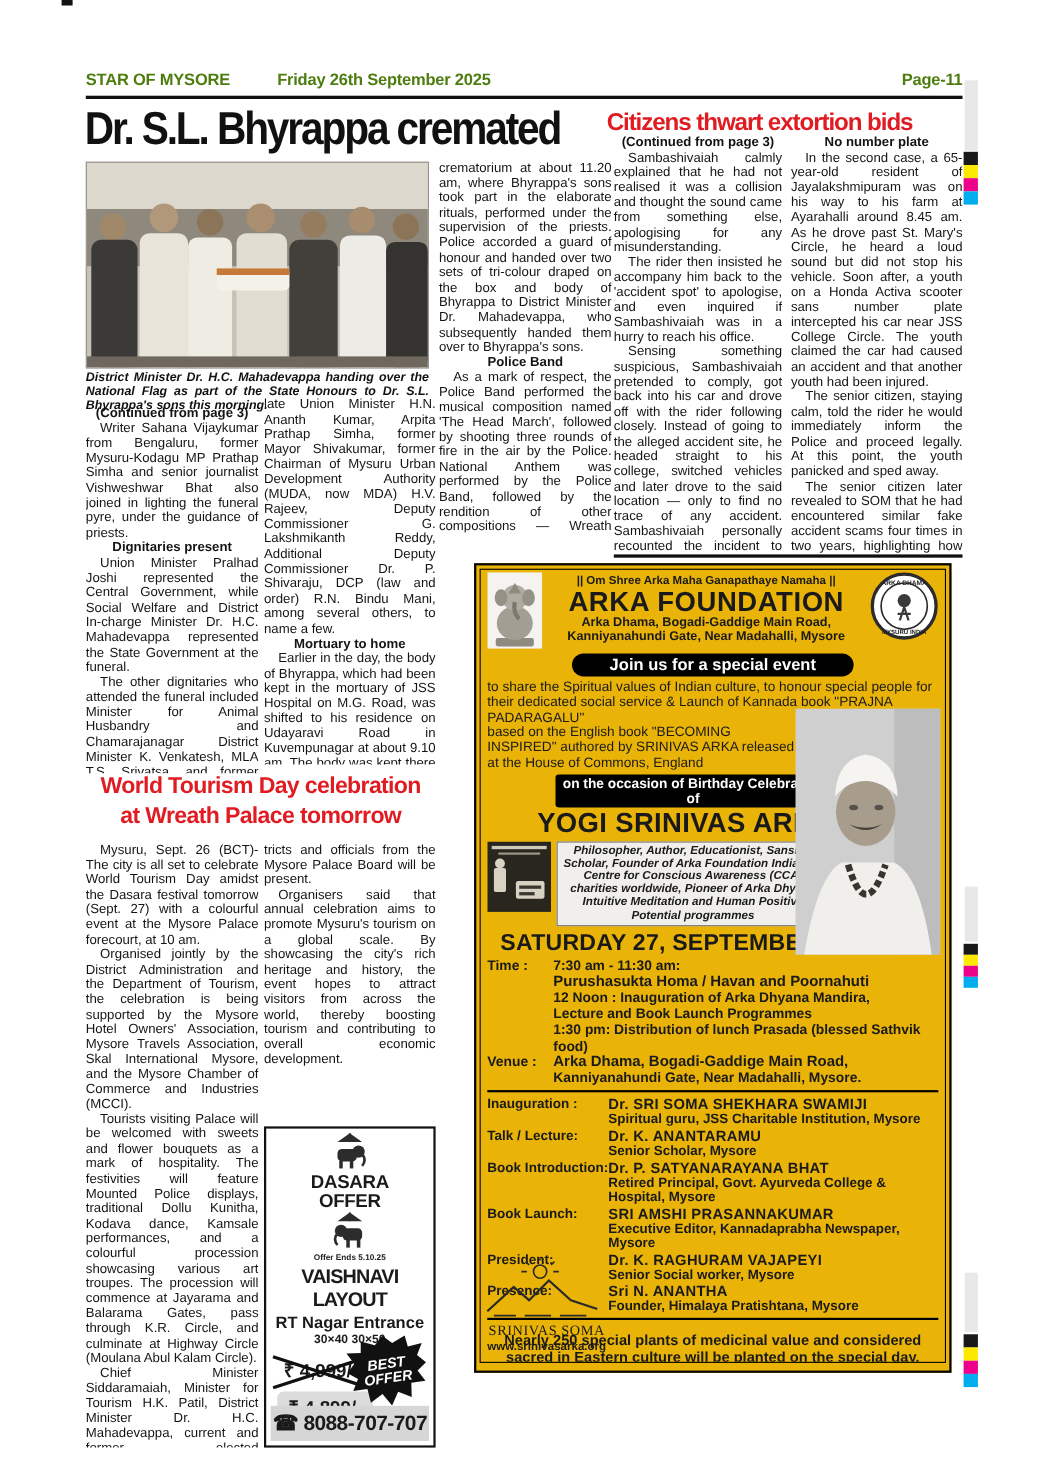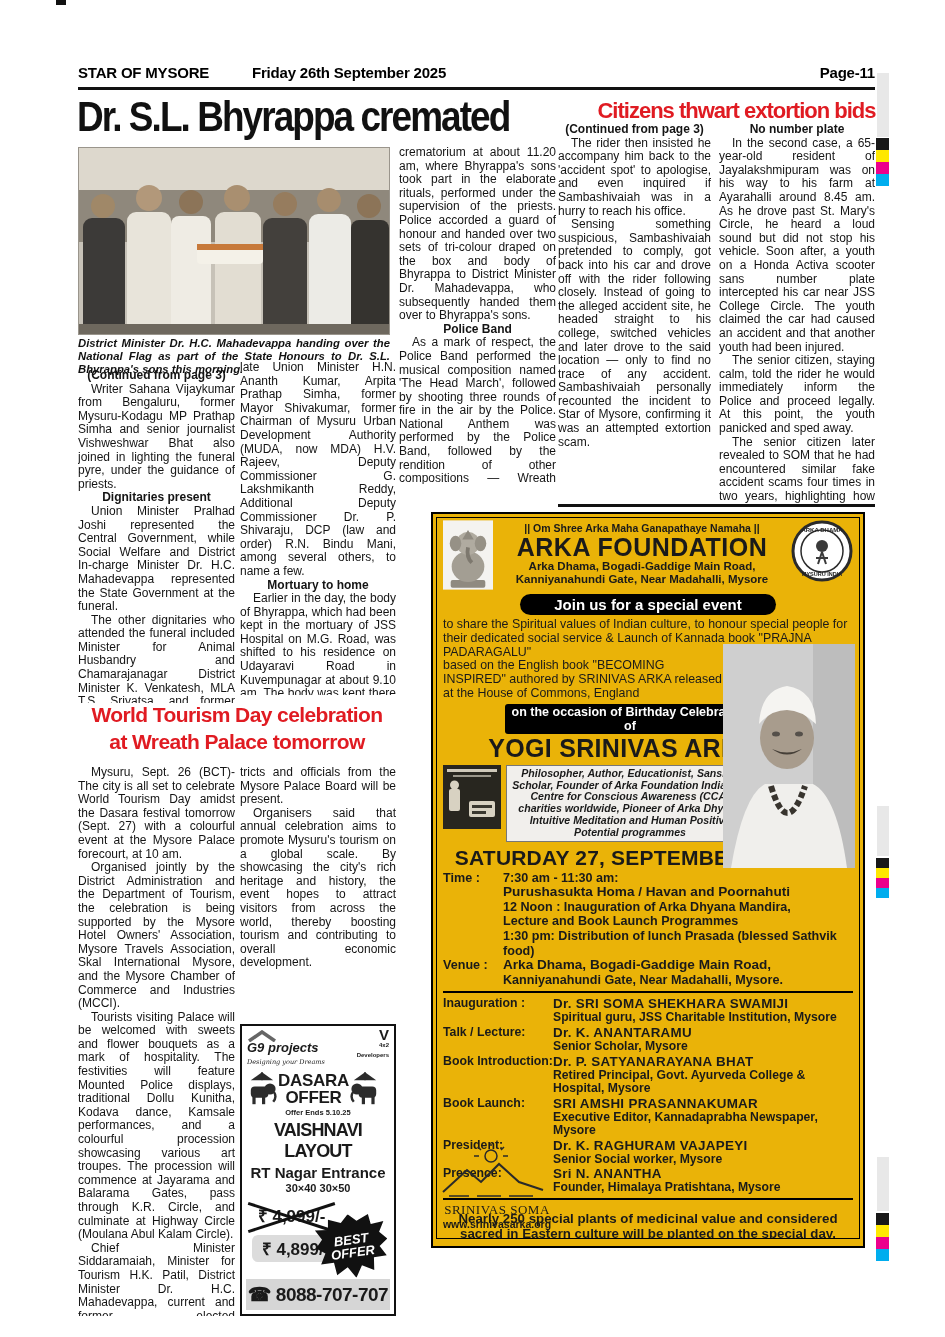--- a/index.html
+++ b/index.html
@@ -1,21 +1,21 @@
 <!DOCTYPE html>
 <html lang="en"><head>
 <meta charset="utf-8">
 <style>
   html,body{margin:0;padding:0;background:#ffffff;}
   .page{position:relative;width:945px;height:1337px;background:#fff;color:#1a1a1a;
         font-family:"Liberation Sans",sans-serif;overflow:hidden;}
   .abs{position:absolute;}
 
   
-  .mast{font-weight:bold;font-size:15px;letter-spacing:-0.2px;color:#000000;}
+  .mast{font-weight:bold;font-size:15px;letter-spacing:-0.2px;color:#4d7c0f;}
   .rule{background:#111;}
 
   
   .h-main{font-weight:bold;font-size:42px;letter-spacing:-2.2px;color:#111;
           white-space:nowrap;transform:scaleX(.88);transform-origin:left top;}
   .h-red{font-weight:bold;color:#e01b22;text-align:center;}
   .h-ext{font-size:22px;letter-spacing:-1px;}
   .h-tour{font-size:21px;letter-spacing:-0.6px;line-height:27px;}
 
   
@@ -109,21 +109,21 @@
 
   <div class="abs" style="left:56px;top:0;width:10px;height:5px;background:#111;"></div>
 
   <div class="abs mast" style="left:78px;top:64px;">STAR OF MYSORE</div>
   <div class="abs mast" style="left:252px;top:64px;">Friday 26th September 2025</div>
   <div class="abs mast" style="left:775px;top:64px;width:100px;text-align:right;">Page-11</div>
   <div class="abs rule" style="left:78px;top:87px;width:797px;height:3px;"></div>
 
   <div class="abs h-main" style="left:77px;top:93px;">Dr. S.L. Bhyrappa cremated</div>
 
-  <div class="abs h-red h-ext" style="left:578px;top:98px;width:317px;">Citizens thwart extortion bids</div>
+  <div class="abs h-red h-ext" style="left:532px;top:98px;width:317px;">Citizens thwart extortion bids</div>
 
   <div class="abs photo-box" style="left:78px;top:147px;width:310px;height:186px;">
     <svg viewBox="0 0 310 186" width="310" height="186" preserveAspectRatio="none">
       <rect width="310" height="186" fill="#c7c2b8"></rect>
       <rect width="310" height="42" fill="#ddd8cd"></rect>
       <rect y="42" width="310" height="52" fill="#8f887c"></rect>
       <circle cx="24" cy="58" r="12" fill="#a08868"></circle>
       <rect x="4" y="70" width="42" height="116" rx="9" fill="#3c3a38"></rect>
       <circle cx="70" cy="50" r="13" fill="#b2987a"></circle>
       <rect x="48" y="64" width="44" height="122" rx="9" fill="#e8e4da"></rect>
@@ -158,20 +158,21 @@
 
   </div>
   <div class="abs col" style="left:399px;top:146px;width:157px;height:338px;">
     <p class="ni">crematorium at about 11.20 am, where Bhyrappa's sons took part in the elaborate rituals, performed under the supervision of the priests. Police accorded a guard of honour and handed over two sets of tri-colour draped on the box and body of Bhyrappa to District Minister Dr. Mahadevappa, who subsequently handed them over to Bhyrappa's sons.</p>
     <p class="bold-c">Police Band</p>
     <p>As a mark of respect, the Police Band performed the musical composition named 'The Head March', followed by shooting three rounds of fire in the air by the Police. National Anthem was performed by the Police Band, followed by the rendition of other compositions — Wreath March, Last Post and Reveille, as part of the State honours accorded to Bhyrappa.</p>
   </div>
 
   <div class="abs col" style="left:558px;top:123px;width:153px;height:380px;">
     <p class="bold-c">(Continued from page 3)</p>
+    <p>Sambashivaiah calmly explained that he had not realised it was a collision and thought the sound came from something else, apologising for any misunderstanding.</p>
     <p>The rider then insisted he accompany him back to the 'accident spot' to apologise, and even inquired if Sambashivaiah was in a hurry to reach his office.</p>
     <p>Sensing something suspicious, Sambashivaiah pretended to comply, got back into his car and drove off with the rider following closely. Instead of going to the alleged accident site, he headed straight to his college, switched vehicles and later drove to the said location — only to find no trace of any accident. Sambashivaiah personally recounted the incident to Star of Mysore, confirming it was an attempted extortion scam.</p>
   </div>
   <div class="abs col" style="left:719px;top:123px;width:156px;height:380px;">
     <p class="bold-c">No number plate</p>
     <p>In the second case, a 65-year-old resident of Jayalakshmipuram was on his way to his farm at Ayarahalli around 8.45 am. As he drove past St. Mary's Circle, he heard a loud sound but did not stop his vehicle. Soon after, a youth on a Honda Activa scooter sans number plate intercepted his car near JSS College Circle. The youth claimed the car had caused an accident and that another youth had been injured.</p>
     <p>The senior citizen, staying calm, told the rider he would immediately inform the Police and proceed legally. At this point, the youth panicked and sped away.</p>
     <p>The senior citizen later revealed to SOM that he had encountered similar fake accident scams four times in two years, highlighting how persistent these extortion rackets have become.</p>
   </div>
   <div class="abs rule" style="left:558px;top:504px;width:317px;height:3px;"></div>
@@ -185,35 +186,21 @@
     <p>Organised jointly by the District Administration and the Department of Tourism, the celebration is being supported by the Mysore Hotel Owners' Association, Mysore Travels Association, Skal International Mysore, and the Mysore Chamber of Commerce and Industries (MCCI).</p>
     <p>Tourists visiting Palace will be welcomed with sweets and flower bouquets as a mark of hospitality. The festivities will feature Mounted Police displays, traditional Dollu Kunitha, Kodava dance, Kamsale performances, and a colourful procession showcasing various art troupes. The procession will commence at Jayarama and Balarama Gates, pass through K.R. Circle, and culminate at Highway Circle (Moulana Abul Kalam Circle).</p>
     <p>Chief Minister Siddaramaiah, Minister for Tourism H.K. Patil, District Minister Dr. H.C. Mahadevappa, current and former elected representatives from Mysuru and Chamarajanagar dis-</p>
   </div>
   <div class="abs col" style="left:240px;top:766px;width:156px;height:250px;">
     <p class="ni">tricts and officials from the Mysore Palace Board will be present.</p>
     <p>Organisers said that annual celebration aims to promote Mysuru's tourism on a global scale. By showcasing the city's rich heritage and history, the event hopes to attract visitors from across the world, thereby boosting tourism and contributing to overall economic development.</p>
   </div>
 
   <div class="abs g9" style="left:240px;top:1024px;width:156px;height:292px;">
-    <div class="g9-top">
-      <div class="g9-brand">
-        <svg width="30" height="12" viewBox="0 0 30 12">
-          <path d="M2 11 L15 2 L28 11" fill="none" stroke="#666" stroke-width="3.5"></path>
-        </svg>
-        <span>G9 projects</span><br>
-        <span class="g9-tag">Designing your Dreams</span>
-      </div>
-      <div class="g9-v">
-        <span>V</span>
-        <small>4x2</small>
-        <small>Developers</small>
-      </div>
-    </div>
-    <div style="display:flex;align-items:center;justify-content:flex-start;padding:2px 4px 0 4px;">
+    <div style="display:flex;align-items:center;justify-content:space-between;padding:2px 4px 0 4px;flex-direction:column;">
       <svg width="32" height="38" viewBox="0 0 40 46">
         <path d="M20 2 L6 12 H34 Z" fill="#2c2c2c"></path>
           <rect x="19" y="2" width="2" height="10" fill="#2c2c2c"></rect>
         <rect x="6" y="20" width="22" height="14" rx="5" fill="#2c2c2c"></rect>
         <circle cx="30" cy="23" r="7" fill="#2c2c2c"></circle>
         <path d="M35 27 q4 6 -1 12" stroke="#2c2c2c" stroke-width="3" fill="none"></path>
         <rect x="8" y="33" width="4" height="9" fill="#2c2c2c"></rect>
           <rect x="20" y="33" width="4" height="9" fill="#2c2c2c"></rect>
       </svg>
       <div class="dasara">

